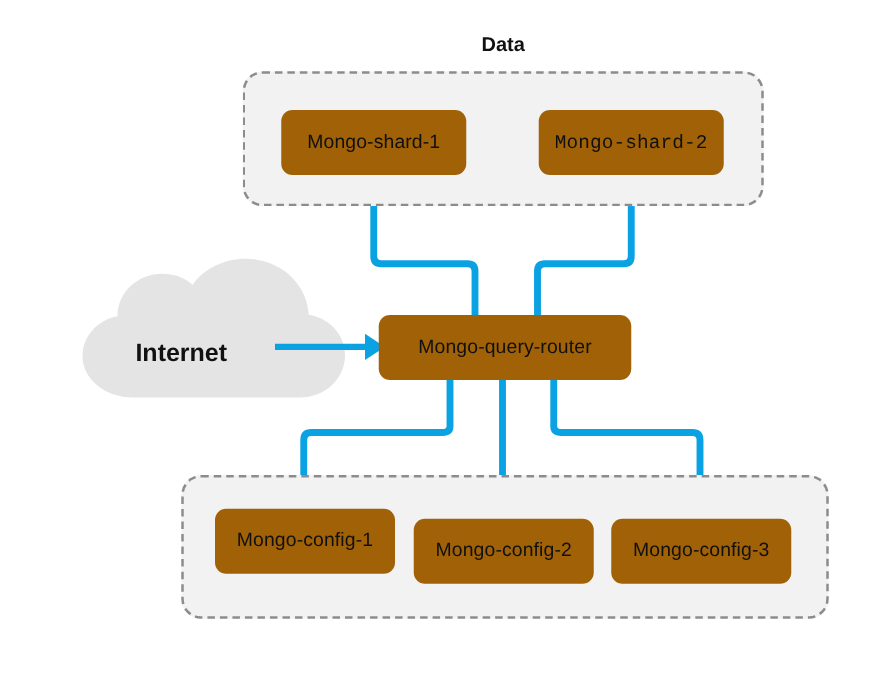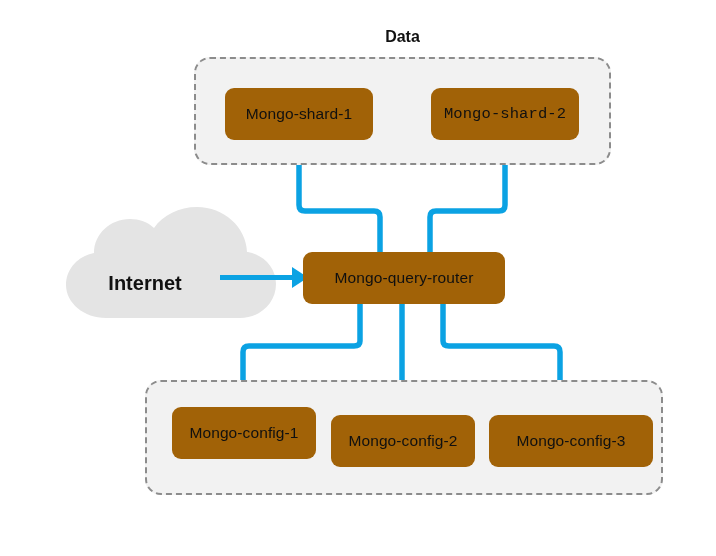--- a/index.html
+++ b/index.html
@@ -126,18 +126,18 @@
   <div class="group-container" style="left:145px; top:380px; width:518px; height:115px;"></div>
 
   <div class="node-box" style="left:172px; top:407px; width:144px; height:52px;">
     <span>Mongo-config-1</span>
   </div>
 
   <div class="node-box" style="left:331px; top:415px; width:144px; height:52px;">
     <span>Mongo-config-2</span>
   </div>
 
-  <div class="node-box" style="left:489px; top:415px; width:164px; height:52px;">
+  <div class="node-box" style="left:489px; top:415px; width:144px; height:52px;">
     <span>Mongo-config-3</span>
   </div>
 
 
 </div>
 
 </body></html>

